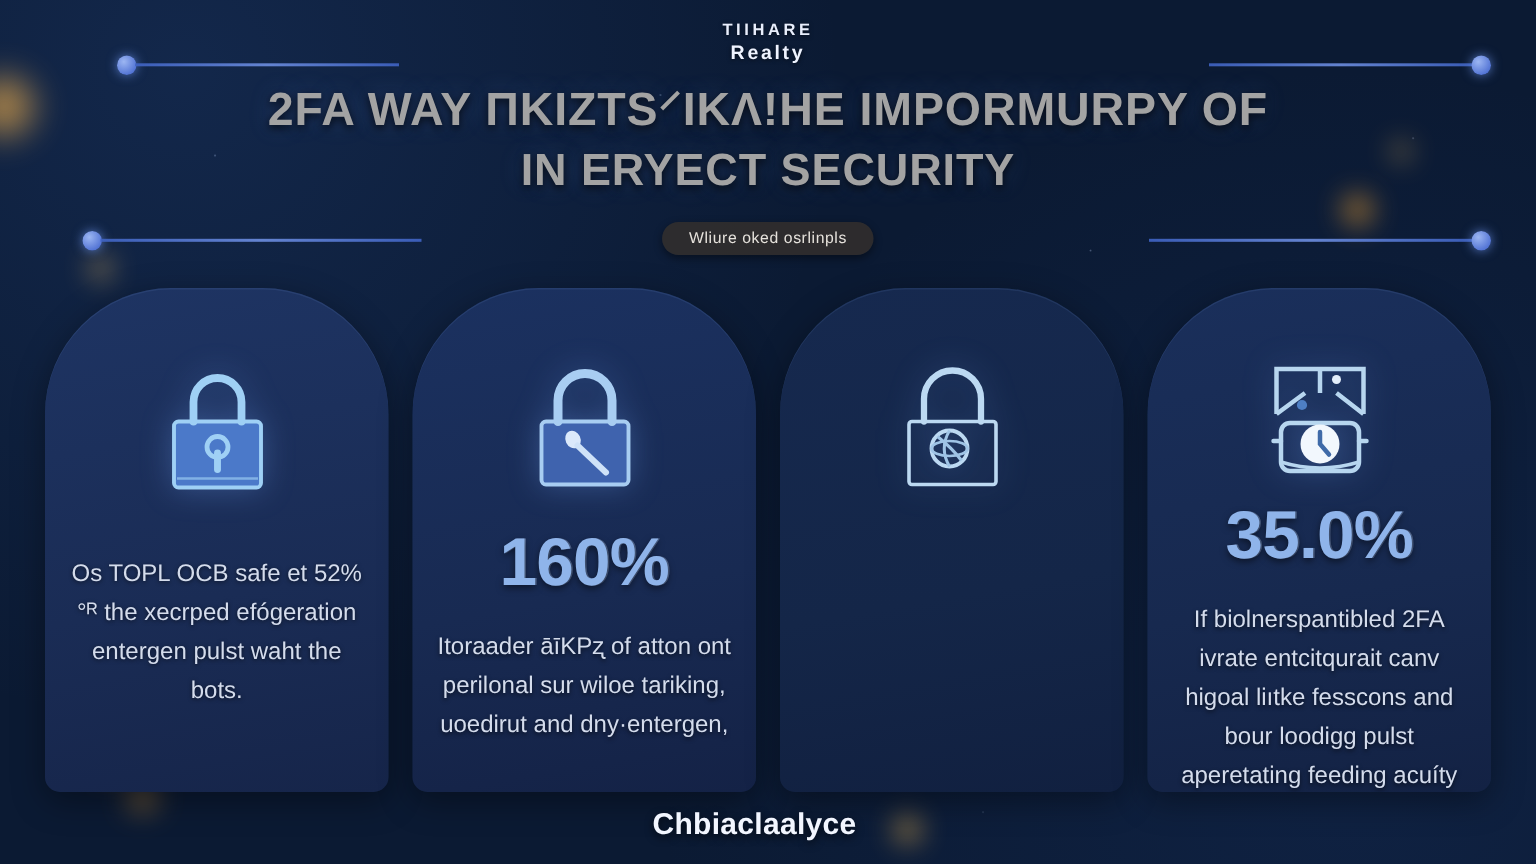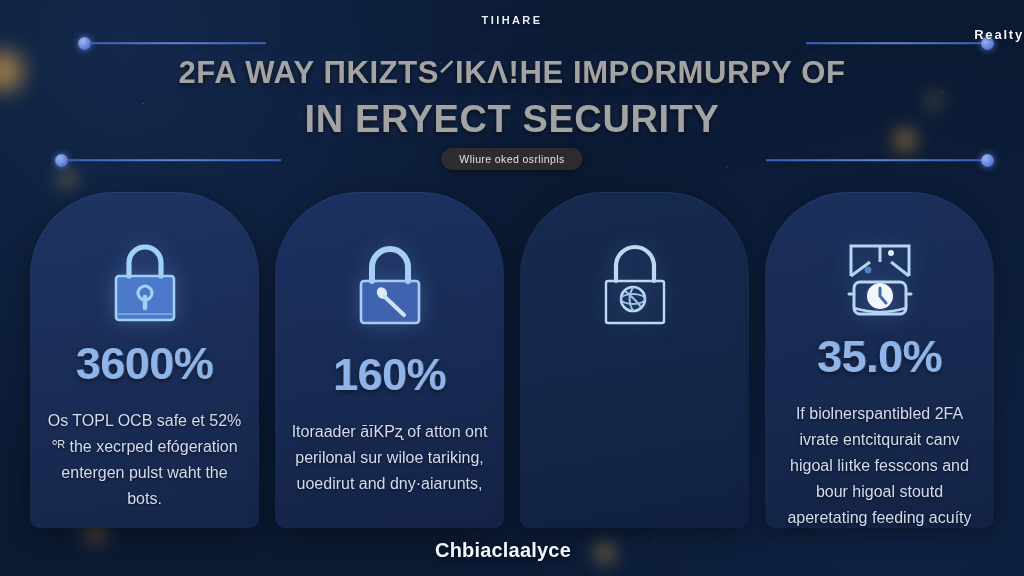--- a/index.html
+++ b/index.html
@@ -49,21 +49,20 @@
   }
   .brand .b1{
     font-size:11px; font-weight:700; letter-spacing:2.4px;
     color:#e8eefc; text-shadow:0 1px 3px rgba(0,0,0,.6);
     display:block;
   }
   .brand .b2{
     font-size:13px; font-weight:700; letter-spacing:1.8px;
     color:#eef3ff; text-shadow:0 1px 3px rgba(0,0,0,.6);
     display:block;
-    text-align:right;
   }
 
   .rule{ position:absolute; height:2px; z-index:4; }
   .rule .line{
     position:absolute; left:12px; right:12px; top:50%;
     height:1.6px; transform:translateY(-50%);
     background:linear-gradient(90deg,#3f63c4,#6d8ee0,#3f63c4);
     opacity:.9;
   }
   .rule .dot{
@@ -85,21 +84,21 @@
     text-align:center;
   }
   .title .tline{
     display:block;
     font-size:31px; font-weight:800; letter-spacing:.6px;
     color:#a3a3a3;
     text-shadow:0 2px 6px rgba(0,0,0,.75), 0 0 16px rgba(120,160,255,.22);
     line-height:1.35;
     white-space:nowrap;
   }
-  .title .tline.l2{ font-size:38px; }
+  .title .tline.l2{ font-size:30px; }
 
   .pill{
     position:absolute; top:148px; left:50%; transform:translateX(-50%);
     z-index:7;
     padding:5px 18px; border-radius:14px;
     background:rgba(52,48,44,.82);
     color:#e6e2dc; font-size:10.5px; letter-spacing:.4px;
     white-space:nowrap;
     box-shadow:0 2px 6px rgba(0,0,0,.45);
   }
@@ -199,35 +198,34 @@
     <div class="card c1">
       <div class="icon-wrap">
         <svg width="104" height="104" viewBox="0 0 104 104">
           <rect x="23" y="46" width="58" height="44" rx="3" fill="#4b79c9" stroke="#9fd0f5" stroke-width="2.6"></rect>
           <path d="M36 46 V33 a16 16 0 0 1 32 0 V46" fill="none" stroke="#9fd0f5" stroke-width="5.2" stroke-linecap="round"></path>
           <circle cx="52" cy="63" r="7" fill="none" stroke="#9fd0f5" stroke-width="3.2"></circle>
           <path d="M52 67 v11" stroke="#9fd0f5" stroke-width="4.6" stroke-linecap="round"></path>
           <line x1="25" y1="84" x2="79" y2="84" stroke="#9fd0f5" stroke-width="1.6" opacity=".65"></line>
         </svg>
       </div>
-      <div class="stat">3600%</div>
       <div class="desc">Os TOPL OCB safe et 52%°ᴿ the xecrped efógeration entergen pulst waht the bots.</div>
     </div>
 
     <div class="card c2">
       <div class="icon-wrap">
         <svg width="104" height="104" viewBox="0 0 104 104">
           <rect x="23" y="46" width="58" height="42" rx="3" fill="#3f63ae" stroke="#a8cdf2" stroke-width="2.6"></rect>
           <path d="M34 46 V32 a18 18 0 0 1 36 0 V46" fill="none" stroke="#a8cdf2" stroke-width="6" stroke-linecap="round"></path>
           <ellipse cx="44" cy="58" rx="5" ry="6" fill="#dbe9fb" transform="rotate(-25 44 58)"></ellipse>
           <path d="M47 62 L66 80" stroke="#cfe2f8" stroke-width="4" stroke-linecap="round"></path>
         </svg>
       </div>
       <div class="stat">160%</div>
-      <div class="desc">Itoraader āīKPʐ of atton ont perilonal sur wiloe tariking, uoedirut and dny·aiarunts,</div>
+      <div class="desc">Itoraader āīKPʐ of atton ont perilonal sur wiloe tariking, uoedirut and dny·entergen,</div>
     </div>
 
     <div class="card c3">
       <div class="icon-wrap">
         <svg width="104" height="104" viewBox="0 0 104 104">
           <rect x="23" y="46" width="58" height="42" rx="2" fill="none" stroke="#bcd9f2" stroke-width="2.4"></rect>
           <path d="M33 46 V31 a19 19 0 0 1 38 0 V46" fill="none" stroke="#bcd9f2" stroke-width="4.2" stroke-linecap="round"></path>
           <circle cx="50" cy="64" r="12" fill="none" stroke="#bcd9f2" stroke-width="2.6"></circle>
           <path d="M42 56 q10 8 16 16" fill="none" stroke="#9fc4e6" stroke-width="2.2"></path>
           <path d="M50 52 q-7 12 0 24" fill="none" stroke="#9fc4e6" stroke-width="2"></path>
@@ -244,21 +242,21 @@
           <circle cx="66" cy="27" r="3" fill="#e3eefa"></circle>
           <circle cx="43" cy="44" r="3.4" fill="#4e7fc4"></circle>
           <rect x="29" y="56" width="52" height="32" rx="6" fill="none" stroke="#b7d6ef" stroke-width="3"></rect>
           <path d="M29 82 q26 8 52 0" fill="none" stroke="#b7d6ef" stroke-width="2.4"></path>
           <circle cx="55" cy="70" r="13" fill="#f2f7fd"></circle>
           <path d="M55 62 v8 l6 7" fill="none" stroke="#3f6aa8" stroke-width="3" stroke-linecap="round"></path>
           <path d="M29 68 h-5 M81 68 h5" stroke="#b7d6ef" stroke-width="3" stroke-linecap="round"></path>
         </svg>
       </div>
       <div class="stat">35.0%</div>
-      <div class="desc">If biolnerspantibled 2FA ivrate entcitqurait canv higoal liıtke fesscons and bour higoal stoutd aperetating feeding acuíty</div>
+      <div class="desc">If biolnerspantibled 2FA ivrate entcitqurait canv higoal liıtke fesscons and bour loodigg pulst aperetating feeding acuíty</div>
     </div>
 
   </div>
 
   <div class="footer">
     <span class="fw">Chbiaclaalyce</span>
   </div>
 
 </div>
 

